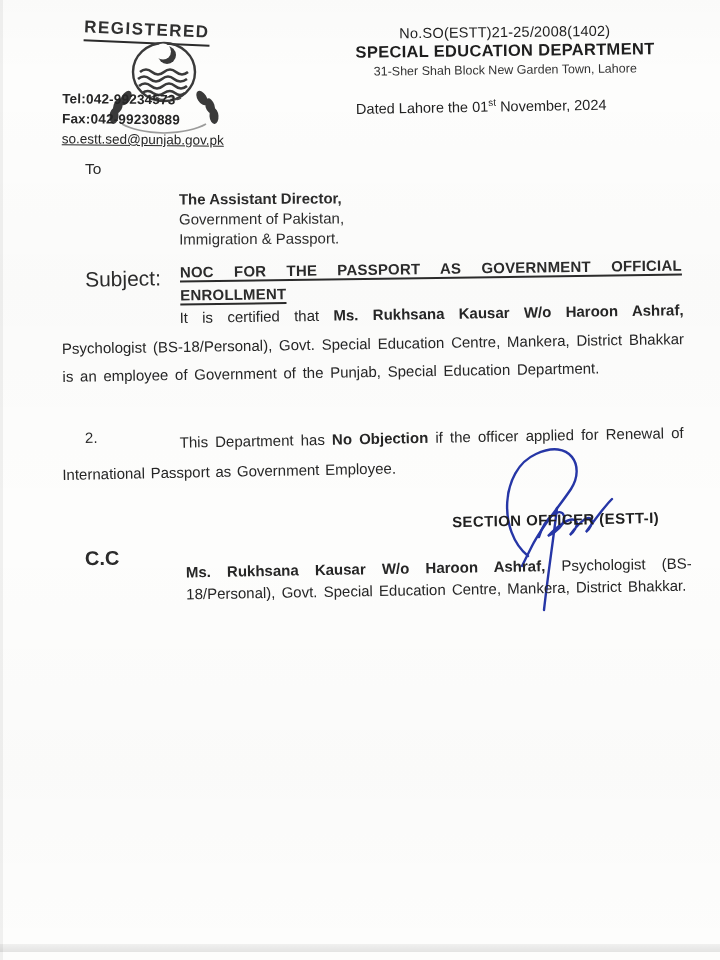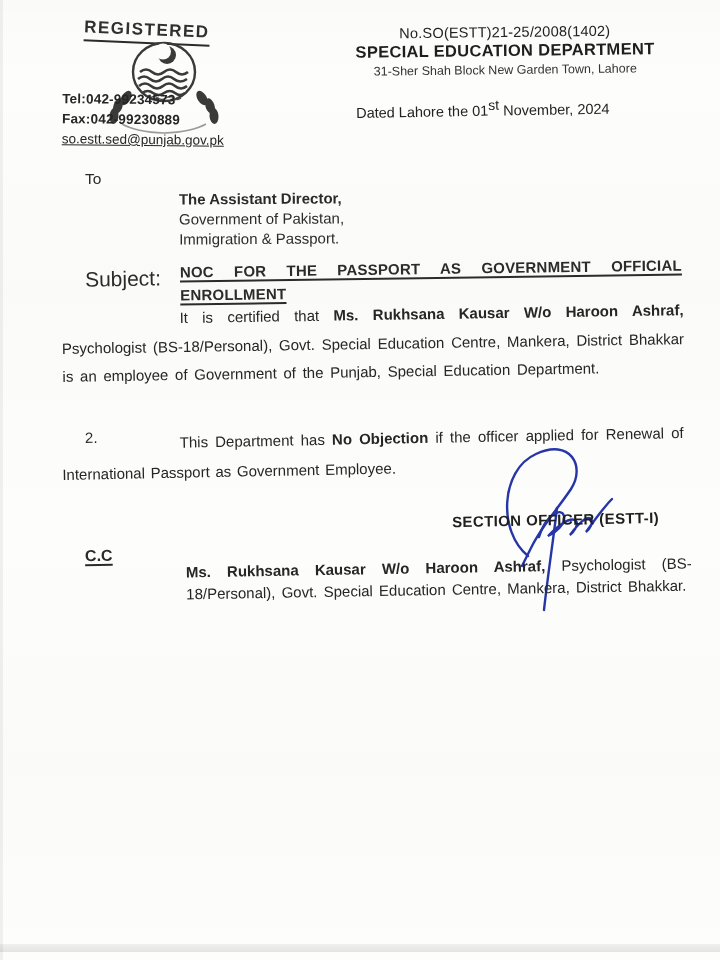--- a/index.html
+++ b/index.html
@@ -27,40 +27,40 @@
   .contact{left:62px;top:90px;font-size:13.5px;line-height:20px;transform:rotate(0.6deg);color:#262626;}
   .contact .tel{font-weight:700;letter-spacing:.2px;}
   .contact .fax{font-weight:700;letter-spacing:.2px;}
   .contact .email{text-decoration:underline;font-weight:400;}
   
   .head-right{left:338px;top:24px;width:334px;text-align:center;transform:rotate(-0.7deg);}
   .refno{font-size:14.5px;letter-spacing:.2px;color:#222;}
   .dept{font-size:16.5px;font-weight:bold;letter-spacing:.3px;margin-top:1px;color:#1e1e1e;}
   .addr{font-size:12.5px;margin-top:3px;color:#333;}
   .dateline{left:356px;top:97px;font-size:14.5px;transform:rotate(-1deg);color:#222;}
-  .dateline sup{font-size:14px;}
+  .dateline sup{font-size:10px;}
   
-  .to{left:85px;top:170px;font-size:15.5px;}
+  .to{left:85px;top:160px;font-size:15.5px;}
   .addressee{left:179px;top:189px;font-size:15px;line-height:20px;transform:rotate(-0.4deg);}
   .addressee .l1{font-weight:bold;}
   
   .subject-label{left:85px;top:267px;font-size:21px;transform:rotate(-1deg);}
   .subject-text{left:180px;top:260px;width:502px;font-size:15px;font-weight:bold;transform:rotate(-0.8deg);}
   .subject-text .line1{text-align:justify;text-align-last:justify;text-decoration:underline;text-decoration-thickness:1.8px;text-underline-offset:3px;letter-spacing:.2px;}
   .subject-text .line2{margin-top:6px;text-decoration:underline;text-decoration-thickness:1.8px;text-underline-offset:3px;letter-spacing:.2px;}
   
   .para1{left:62px;top:301px;width:622px;font-size:15px;line-height:28.5px;text-align:justify;text-indent:118px;word-spacing:2.5px;transform:rotate(-0.9deg);color:#262626;}
   .para2{left:62px;top:424px;width:622px;font-size:15px;line-height:30px;text-align:justify;text-indent:118px;word-spacing:1.5px;transform:rotate(-1.1deg);color:#262626;}
   .para2-num{left:85px;top:429px;font-size:15px;transform:rotate(-1deg);}
   .b{font-weight:bold;}
   
   .sig{left:486px;top:444px;}
   .so-title{left:452px;top:511px;font-size:15px;font-weight:bold;letter-spacing:.4px;transform:rotate(-1.2deg);color:#1f1f1f;}
   
-  .cc-label{left:85px;top:547px;font-size:16px;font-weight:bold;text-decoration:underline;text-decoration-thickness:1.6px;text-underline-offset:3px;transform:rotate(-1deg);}
+  .cc-label{left:85px;top:547px;font-size:20px;font-weight:bold;text-decoration-thickness:1.6px;text-underline-offset:3px;transform:rotate(-1deg);}
   .cc-text{left:186px;top:557px;width:506px;font-size:15px;line-height:21.5px;text-align:justify;word-spacing:2px;transform:rotate(-1deg);color:#262626;}
   
   .scan-bottom{left:0;top:944px;width:720px;height:8px;background:linear-gradient(180deg,rgba(0,0,0,0.05),rgba(0,0,0,0.10));}
   .scan-edge-l{left:0;top:0;width:3px;height:960px;background:rgba(0,0,0,0.05);}
 </style>
 </head>
 <body>
 
 <div class="page">
 

